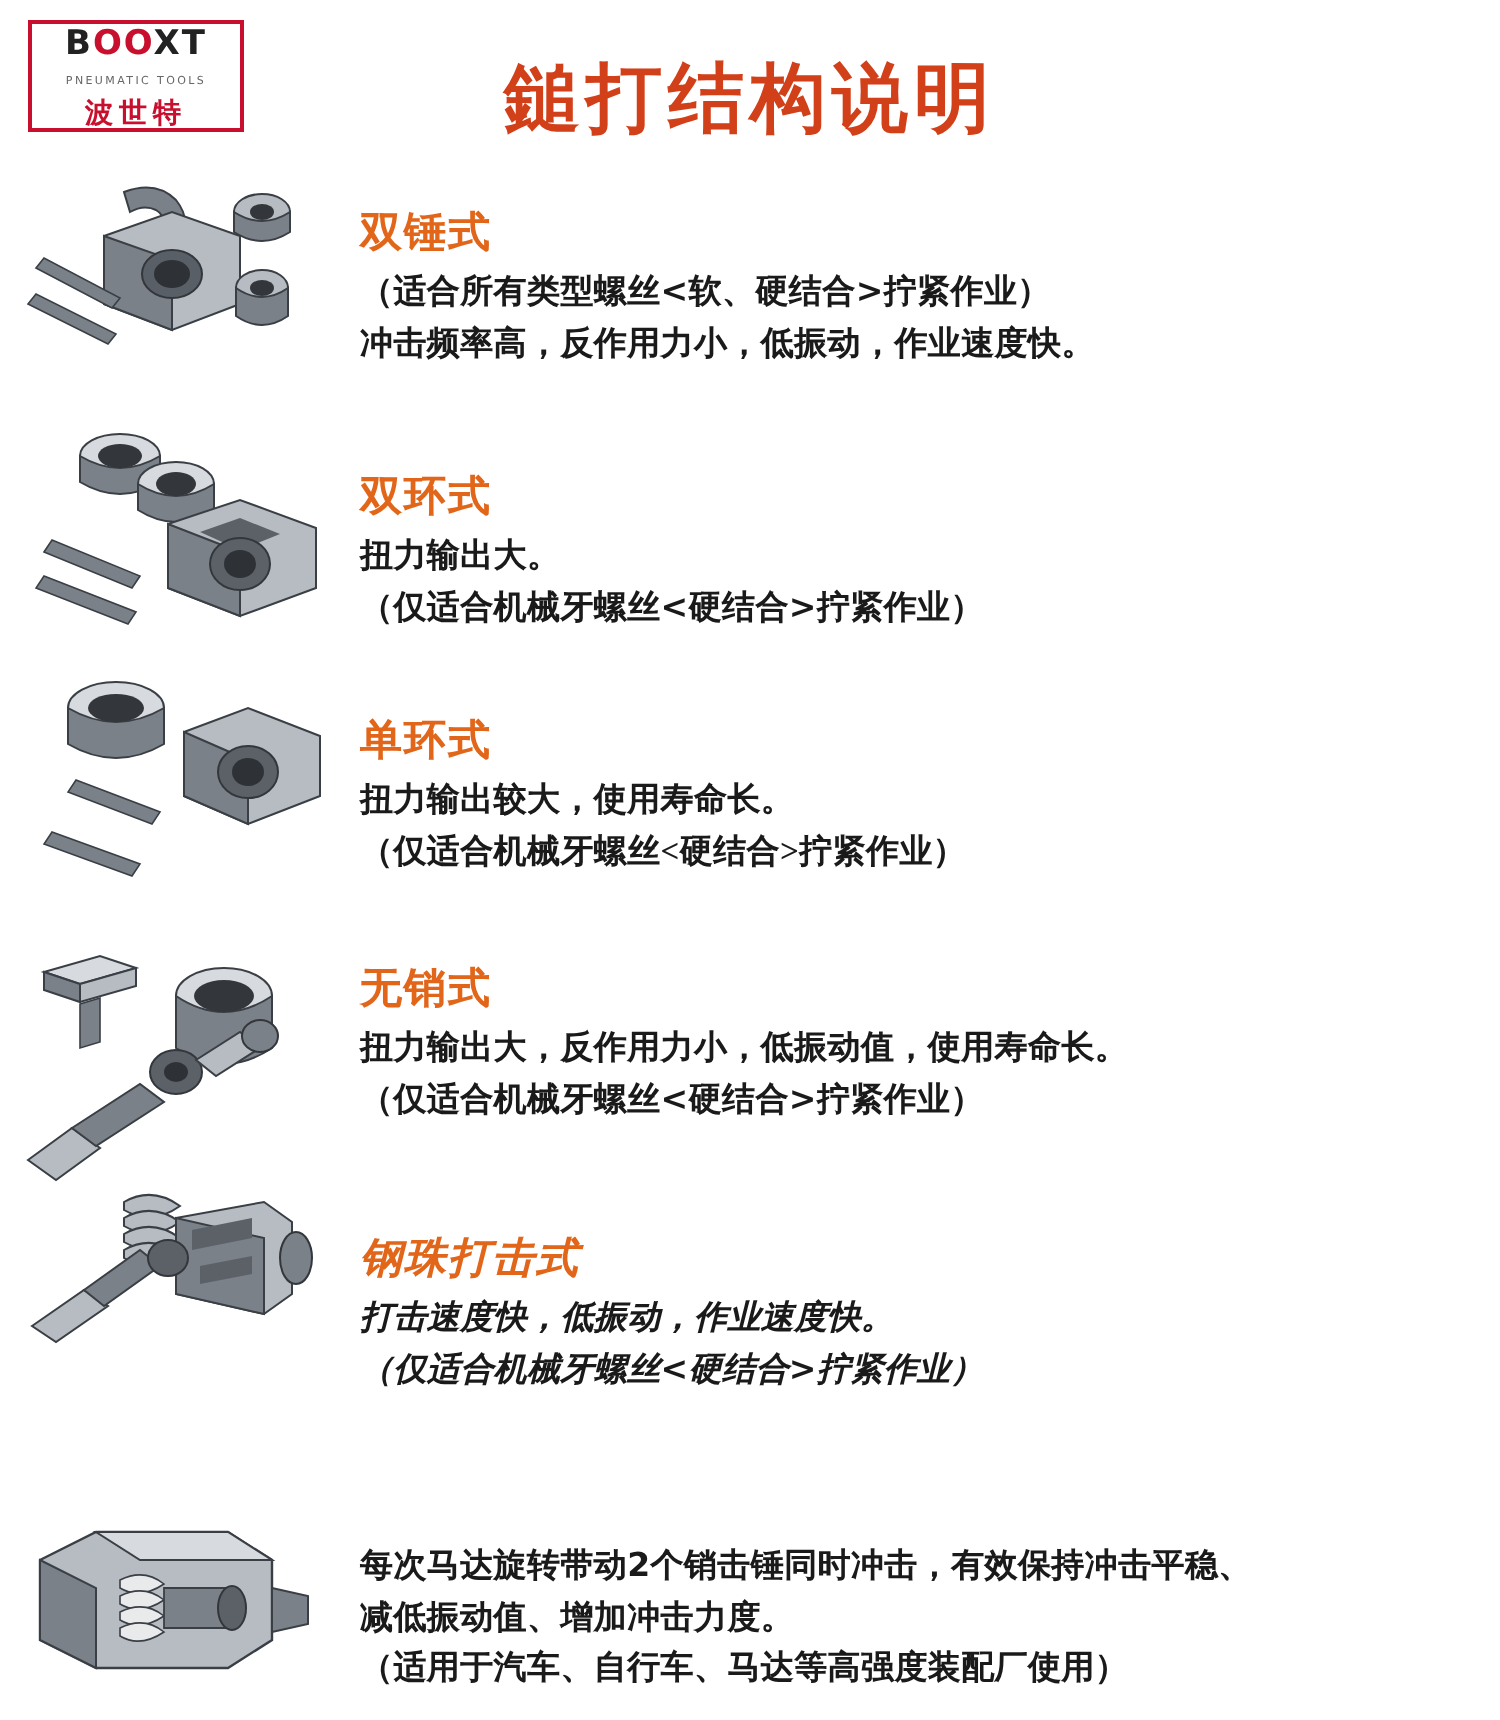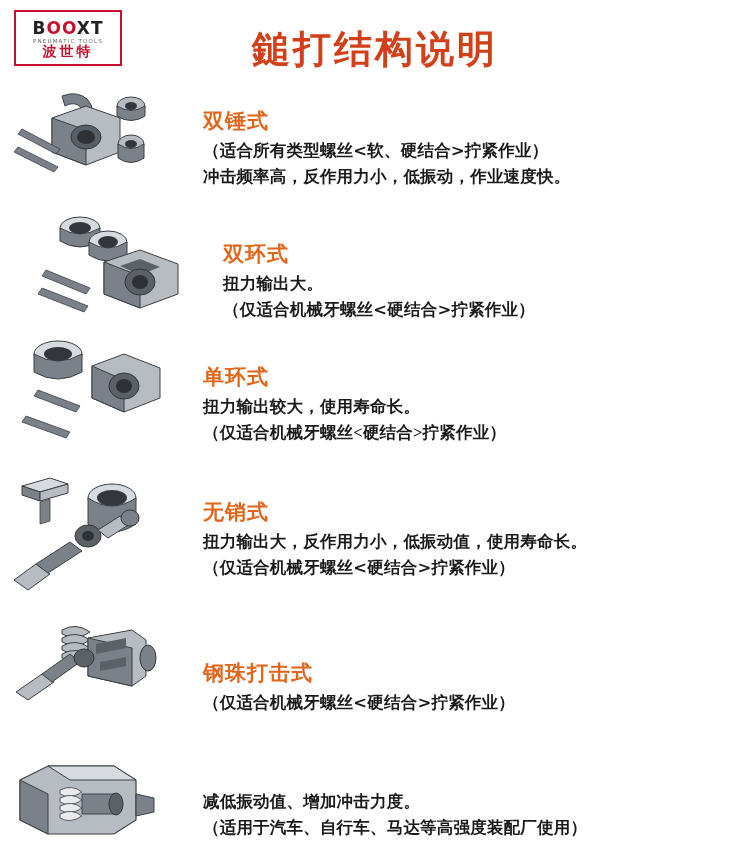--- a/index.html
+++ b/index.html
@@ -23,21 +23,21 @@
   }
   .logo {
     position: absolute;
     left: 14px; top: 10px;
     width: 108px; height: 56px;
     border: 2px solid #c8102e;
     background: #fff;
     display: flex;
     flex-direction: column;
     align-items: center;
-    justify-content: center;
+    justify-content: space-between;
     padding-top: 2px;
   }
   .logo-top {
     font-size: 17px;
     font-weight: bold;
     color: #222;
     letter-spacing: 1px;
     line-height: 1;
   }
   .logo-top .o {
@@ -65,22 +65,21 @@
     font-size: 38px;
     font-weight: bold;
     color: #d2401a;
     letter-spacing: 3px;
   }
 
   
   .row {
     position: relative;
     display: flex;
-    align-items: center;
-    gap: 23px;
+    align-items: flex-start;
   }
   .art {
     width: 180px;
     flex: 0 0 180px;
     position: relative;
   }
   .art svg { display: block; }
   .txt {
     flex: 1 1 auto;
     padding-left: 0px;
@@ -97,24 +96,24 @@
   .item-line {
     font-size: 16.5px;
     color: #1a1a1a;
     line-height: 1.55;
     font-weight: bold;
     letter-spacing: 0.2px;
   }
 
   
   #row-0 { position: absolute; left: 0; top: 82px;  width: 750px; height: 112px; }
-  #row-1 { position: absolute; left: 0; top: 212px; width: 605px; height: 116px; margin-left: 20px; }
+  #row-1 { position: absolute; left: 0; top: 212px; width: 605px; height: 116px; }
   #row-2 { position: absolute; left: 0; top: 336px; width: 750px; height: 116px; }
   #row-3 { position: absolute; left: 0; top: 468px; width: 750px; height: 130px; }
-  #row-4 { position: absolute; left: 0; top: 610px; width: 640px; height: 120px; }
+  #row-4 { position: absolute; left: 0; top: 581px; width: 640px; height: 120px; font-style: italic; }
   #row-5 { position: absolute; left: 0; top: 750px; width: 750px; height: 110px; }
 
   #row-0 .txt { padding-top: 22px; }
   #row-1 .txt { padding-top: 24px; }
   #row-2 .txt { padding-top: 22px; font-family: Liberation Serif, serif; }
   #row-3 .txt { padding-top: 14px; }
   #row-4 .txt { padding-top: 36px; }
   #row-5 .txt { padding-top: 20px; }
   .metal-mid   { fill: #7b8189; }
   .metal-light { fill: #b7bcc2; }
@@ -271,20 +270,21 @@
           <path d="M16 82 l26 -18 l12 8 l-26 18 z" class="metal-light" stroke="#3a3f45" stroke-width="1"></path>
           <path d="M42 64 l28 -20 l10 8 l-28 20 z" class="metal-mid" stroke="#3a3f45" stroke-width="1"></path>
           <ellipse cx="84" cy="48" rx="10" ry="9" fill="#5c6168" stroke="#33373c" stroke-width="1"></ellipse>
 
           <ellipse cx="148" cy="48" rx="8" ry="13" class="metal-mid" stroke="#33373c" stroke-width="1"></ellipse>
         </g>
       </svg>
     </div>
     <div class="txt">
       <div class="item-title">钢珠打击式</div>
+      <div class="item-line">打击速度快，低振动，作业速度快。</div>
       <div class="item-line">（仅适合机械牙螺丝&lt;硬结合&gt;拧紧作业）</div>
     </div>
   </div>
 
   <div class="row" id="row-5">
     <div class="art">
       <svg width="180" height="110" viewBox="0 0 180 110">
         <g>
 
           <path d="M20 30 l28 -14 l66 0 l22 14 l0 40 l-22 14 l-66 0 l-28 -14 z" class="metal-light" stroke="#3a3f45" stroke-width="1.2"></path>
@@ -297,18 +297,19 @@
           <path d="M60 64 q12 -6 22 2 q-12 8 -22 2 z" fill="#e9eaec" stroke="#3a3f45" stroke-width="0.8"></path>
 
           <path d="M82 44 l34 0 l0 20 l-34 0 z" class="metal-mid" stroke="#3a3f45" stroke-width="0.9"></path>
           <ellipse cx="116" cy="54" rx="7" ry="11" fill="#5c6168" stroke="#33373c" stroke-width="1"></ellipse>
 
           <path d="M136 44 l18 4 l0 14 l-18 4 z" class="metal-mid" stroke="#3a3f45" stroke-width="1"></path>
         </g>
       </svg>
     </div>
     <div class="txt">
+      <div class="item-line">每次马达旋转带动2个销击锤同时冲击，有效保持冲击平稳、</div>
       <div class="item-line">减低振动值、增加冲击力度。</div>
       <div class="item-line">（适用于汽车、自行车、马达等高强度装配厂使用）</div>
     </div>
   </div>
 
 </div>
 
 </body></html>

